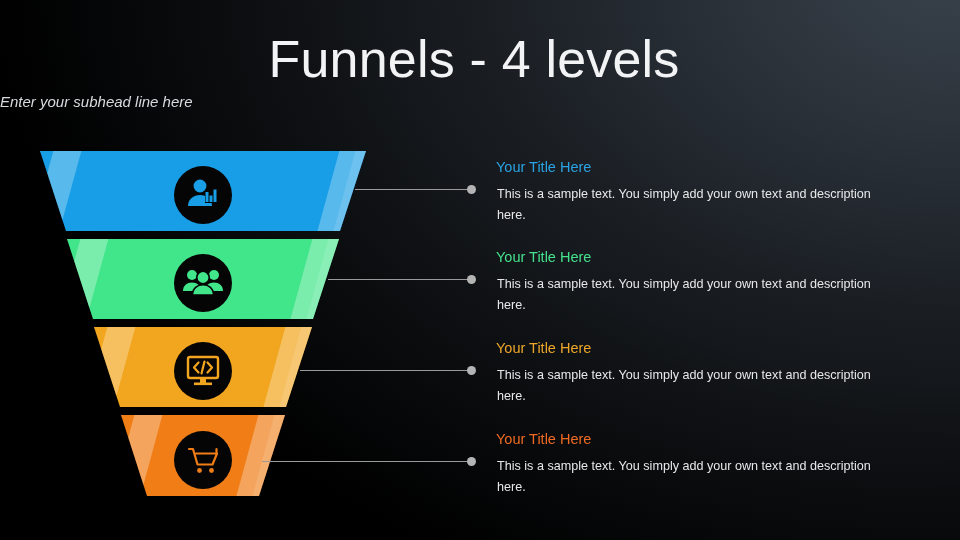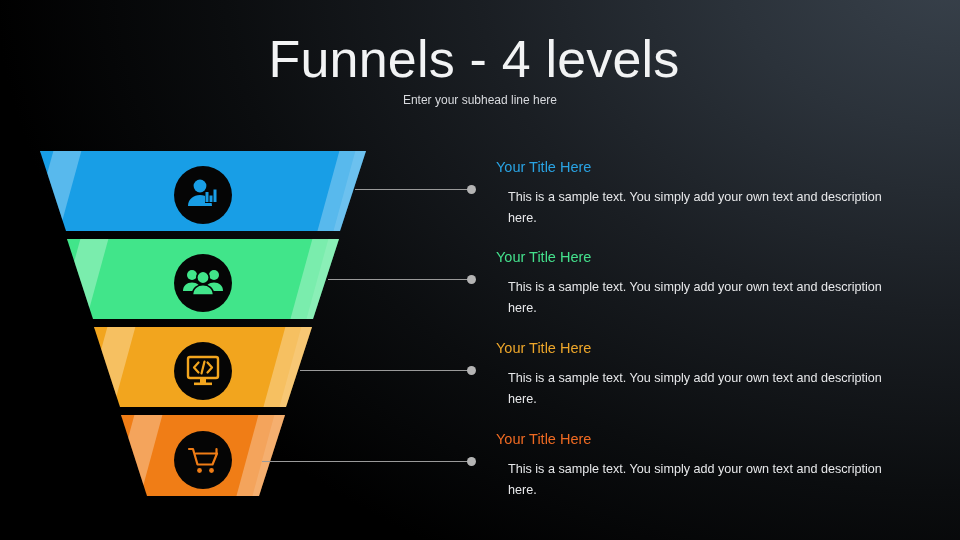--- a/index.html
+++ b/index.html
@@ -28,23 +28,24 @@
     font-size: 52px;
     font-weight: normal;
     letter-spacing: 0.2px;
     color: #f2f3f4;
     line-height: 1;
   }
   .subtitle {
     position: absolute;
     left: 0; top: 93px;
     width: 960px;
-    text-align: center;
-    font-size: 12px;
+    text-align: left;
+    font-size: 15px;
     color: #d8dade;
+    font-style: italic;
   }
 
   
   #funnel {
     position: absolute;
     left: 0; top: 0;
     width: 480px;
     height: 540px;
   }
   .funnel-svg { display: block; }
@@ -71,21 +72,21 @@
   .block-title {
     font-size: 14.5px;
     font-weight: normal;
     margin: 0 0 9px 0;
     line-height: 1;
   }
   .block-body {
     font-size: 12.6px;
     color: #e7e8ea;
     line-height: 1.72;
-    margin: 12px;
+    margin: 1px;
   }
 </style>
 </head>
 <body>
 
 <div id="slide">
 
   <div class="title">Funnels - 4 levels</div>
   <div class="subtitle">Enter your subhead line here</div>
 

